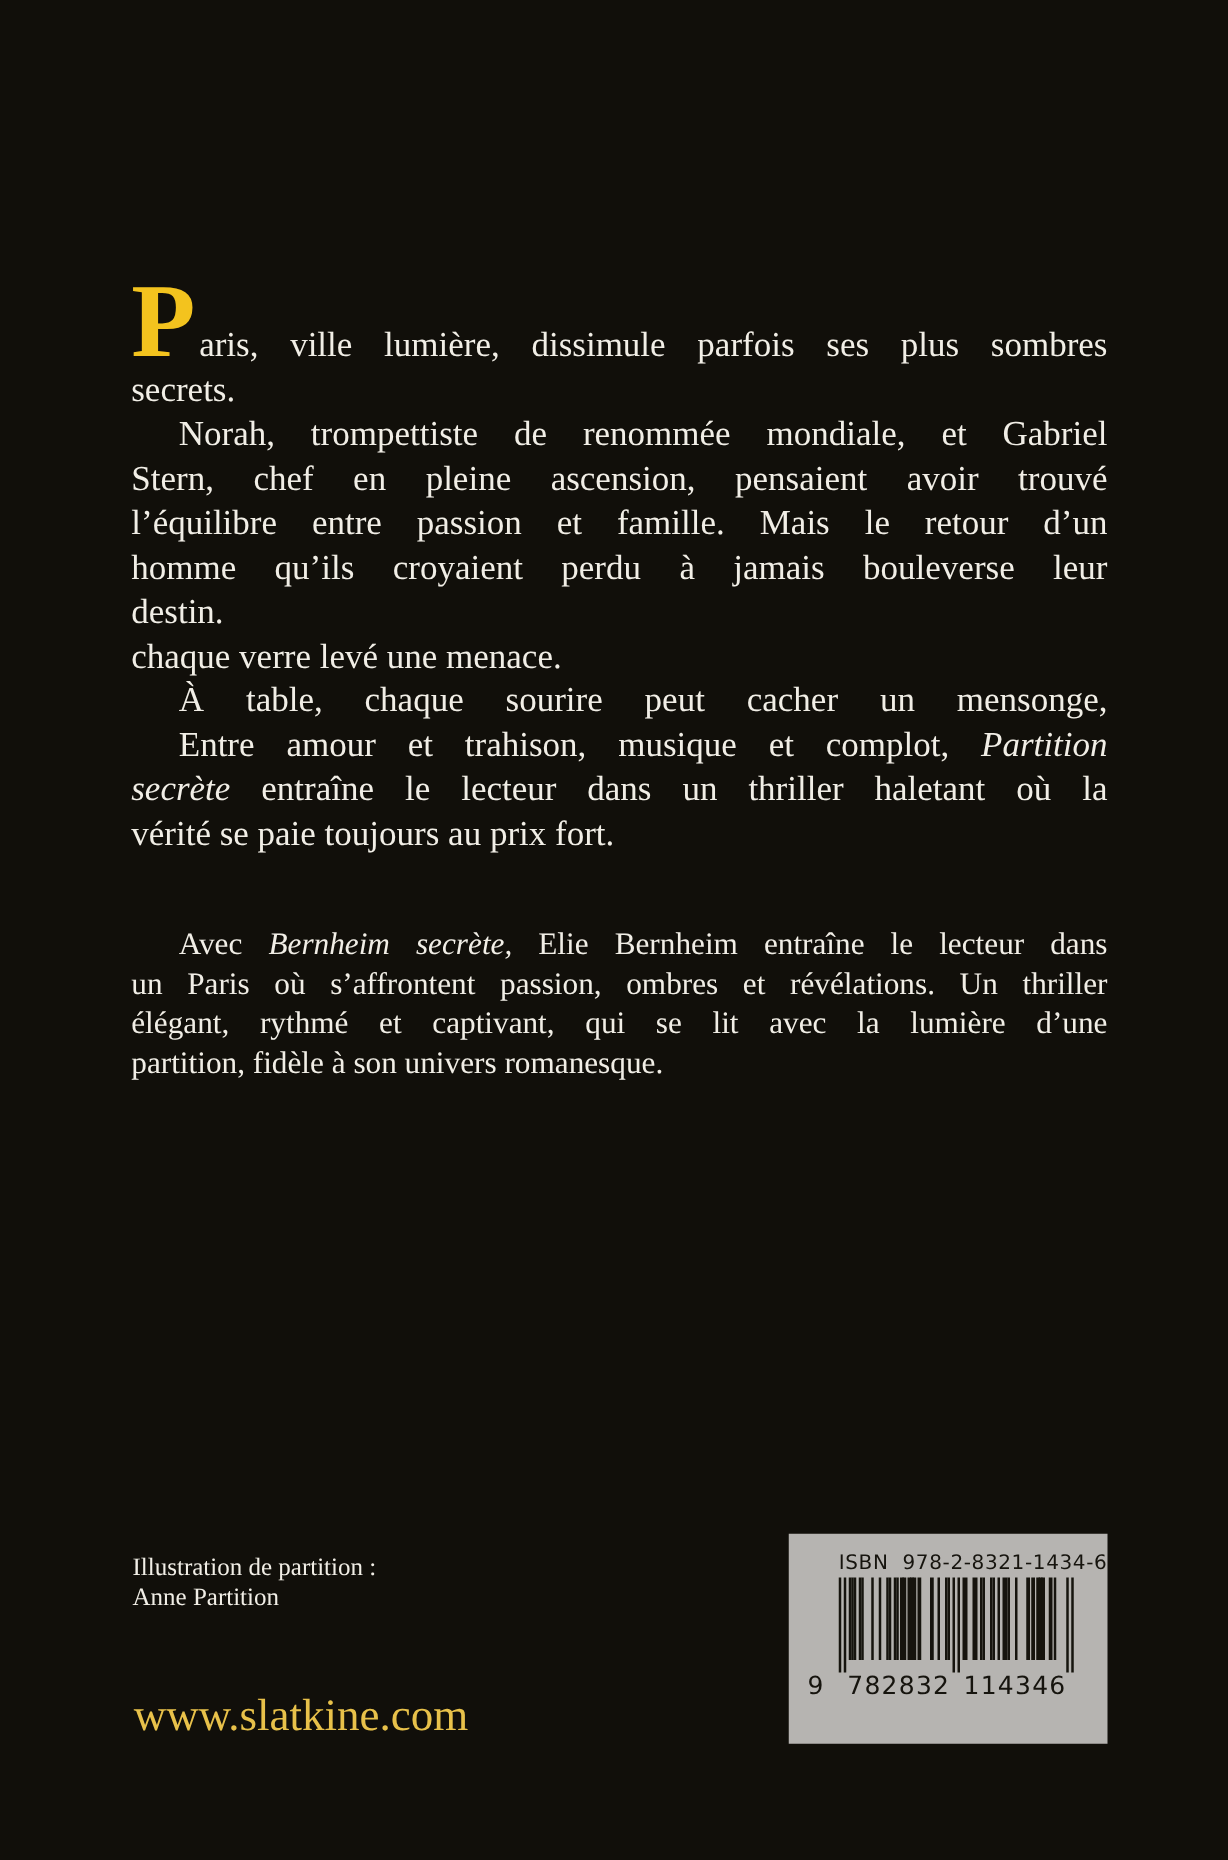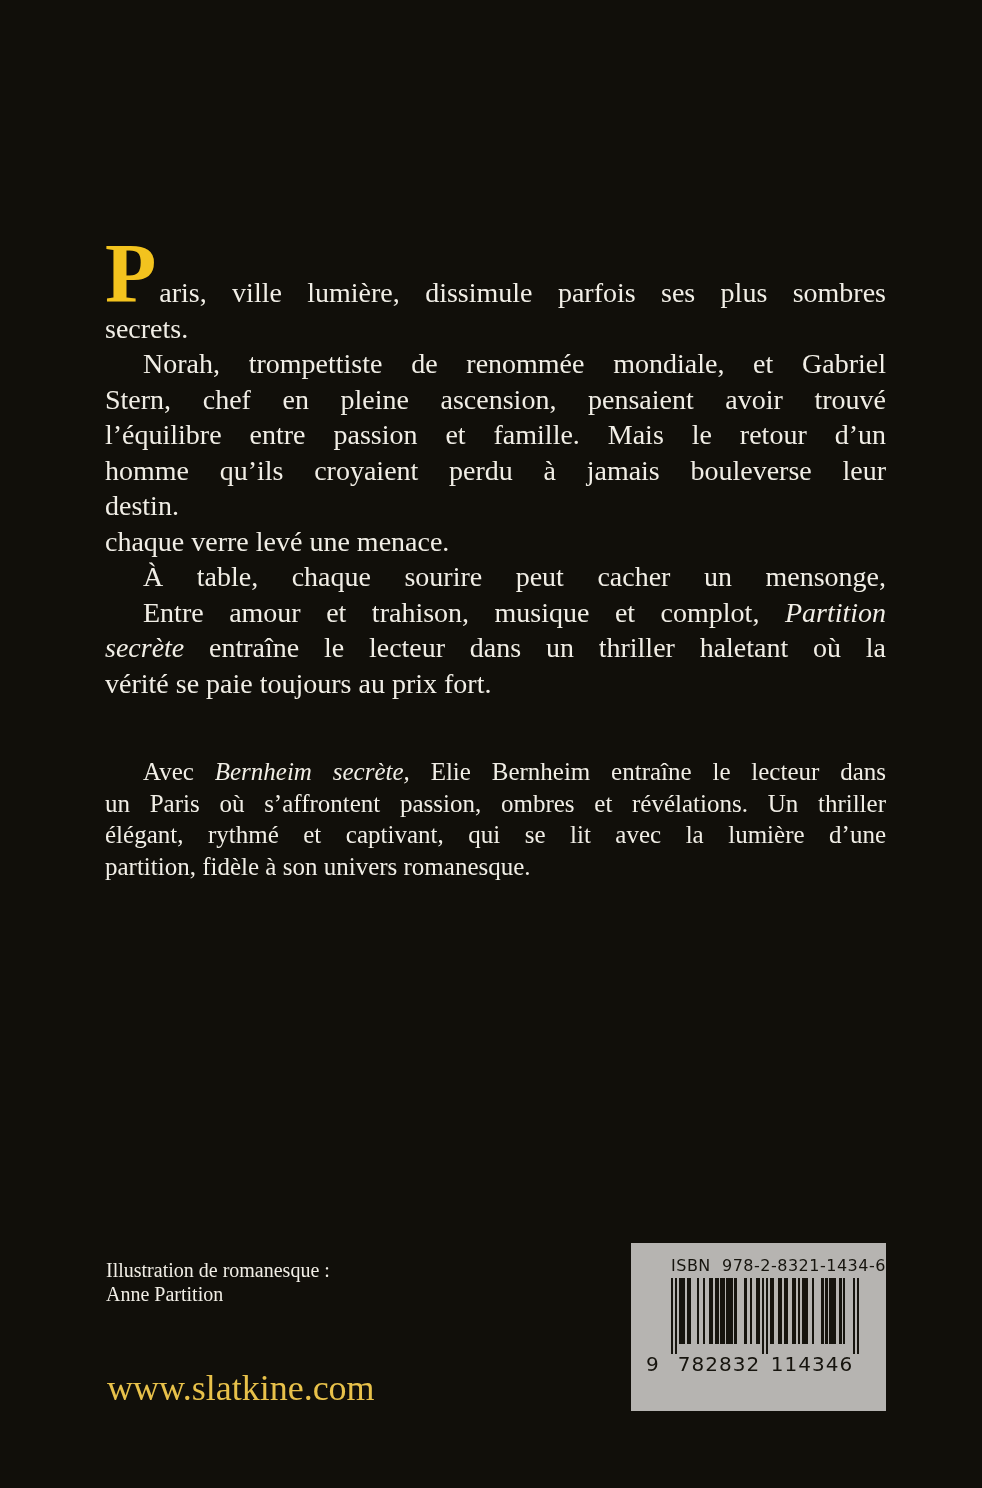--- a/index.html
+++ b/index.html
@@ -11,21 +11,21 @@
     --barcode-ink:#16140e;
   }
   html,body{margin:0;padding:0;}
   body{
     width:982px;height:1488px;
     background:var(--background,#110f0a);
     position:relative;
     font-family:"Liberation Serif",serif;
     overflow:hidden;
   }
-  .cover{position:absolute;inset:0;margin-top:16px;}
+  .cover{position:absolute;inset:0;}
 
   
   .synopsis{
     position:absolute;left:105px;top:258px;width:781px;
     font-size:28px;line-height:35.5px;color:var(--body-text,#f1eee6);
   }
   .quote{
     position:absolute;left:105px;top:740px;width:781px;
     font-size:25px;line-height:31.7px;color:var(--body-text,#f1eee6);
   }
@@ -94,21 +94,21 @@
     </div>
 
   <div class="quote" id="quote">
       <div class="line j ind">Avec <i>Bernheim secrète,</i> Elie Bernheim entraîne le lecteur dans</div>
       <div class="line j">un Paris où s’affrontent passion, ombres et révélations. Un thriller</div>
       <div class="line j">élégant, rythmé et captivant, qui se lit avec la lumière d’une</div>
       <div class="line">partition, fidèle à son univers romanesque.</div>
     </div>
 
   <div class="credit">
-    <div>Illustration de romanesque :</div>
+    <div>Illustration de partition :</div>
     <div>Anne Partition</div>
   </div>
 
   <div class="website">www.slatkine.com</div>
 
   <div class="barcode-panel">
     <div class="isbn">ISBN  978-2-8321-1434-6</div>
     <div class="bars" id="bars">
         <div class="bar guard" style="left: 0px; width: 2.32895px;"></div>
         <div class="bar guard" style="left: 3.95789px; width: 2.32895px;"></div>

